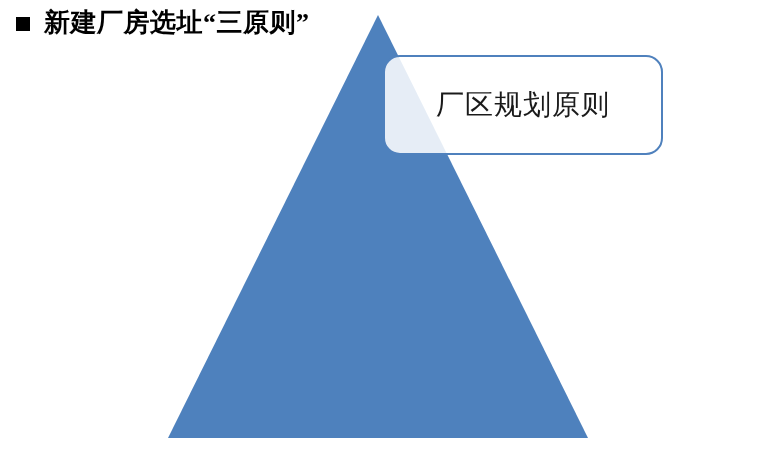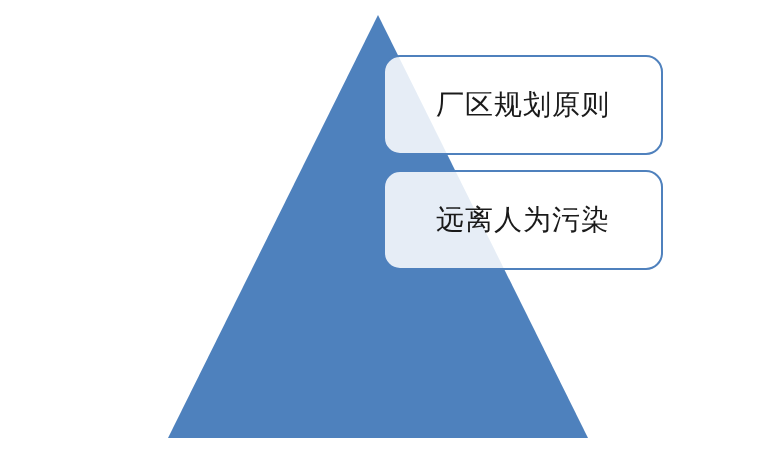--- a/index.html
+++ b/index.html
@@ -102,26 +102,27 @@
 </style>
 </head>
 <body>
 
 <div id="slide">
 
   <svg id="pyramid-layer" viewBox="0 0 774 460" width="774" height="460" xmlns="http://www.w3.org/2000/svg">
     <polygon id="pyramid-triangle" points="378,15 588,438 168,438" fill="#4e81bd"></polygon>
   </svg>
 
+  <div id="title-row">
+    <span id="bullet-square" style="background: rgb(0, 0, 0);"></span>
+    <span id="title-text">新建厂房选址“三原则”</span>
+  </div>
 
   <div id="boxes-layer">
 
     <div id="tier-box-1" class="tier-box" style="border-color: rgb(79, 129, 189);">
       <span class="tier-label" style="color: rgb(26, 26, 26);">厂区规划原则</span>
     </div>
 
-    <div id="tier-box-2" class="tier-box" style="border-color: rgb(79, 129, 189);">
-      <span class="tier-label" style="color: rgb(26, 26, 26);">远离人为污染</span>
-    </div>
 
 
   </div>
 </div>
 
 </body></html>

